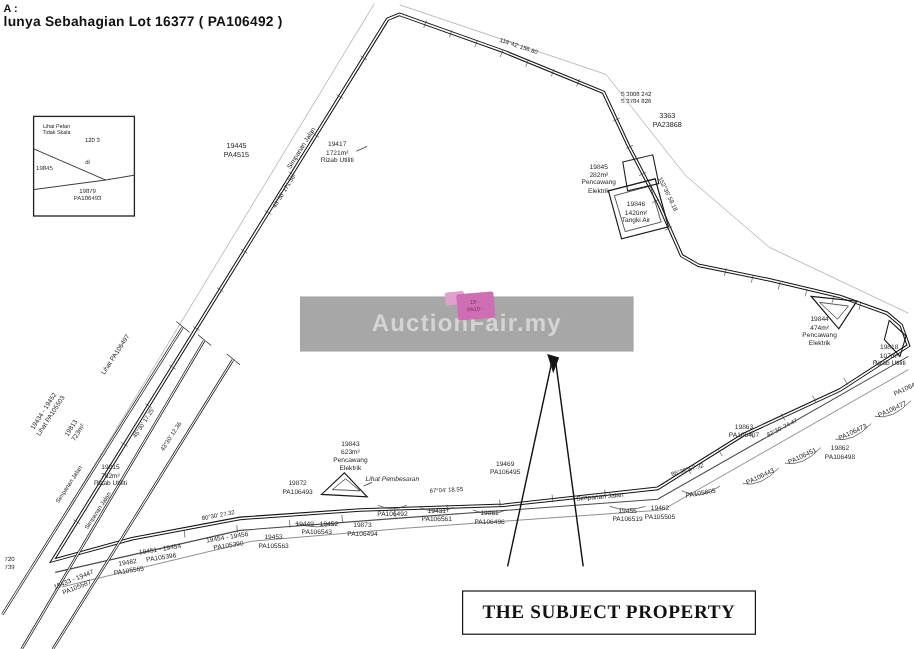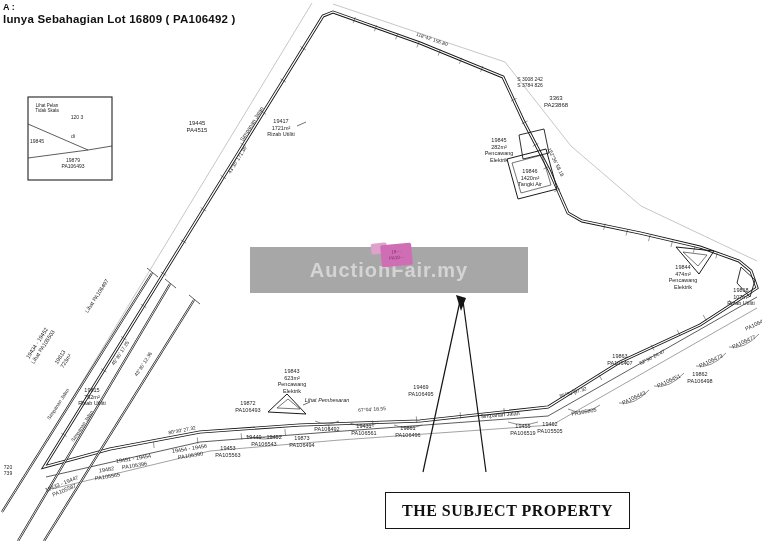--- a/index.html
+++ b/index.html
@@ -138,21 +138,21 @@
       <line x1="416.90544823460584" y1="422.78538873231764" x2="416.2945517653942" y2="416.4146112676824" stroke="#333" stroke-width="0.5"></line>
       <line x1="373.1054482346058" y1="426.98538873231763" x2="372.49455176539414" y2="420.6146112676824" stroke="#333" stroke-width="0.5"></line>
       <line x1="329.3054482346058" y1="431.1853887323176" x2="328.6945517653942" y2="424.8146112676824" stroke="#333" stroke-width="0.5"></line>
       <line x1="285.5054482346058" y1="435.3853887323176" x2="284.89455176539417" y2="429.01461126768237" stroke="#333" stroke-width="0.5"></line>
       <line x1="241.70544823460583" y1="439.5853887323176" x2="241.09455176539424" y2="433.21461126768236" stroke="#333" stroke-width="0.5"></line>
       <line x1="197.90544823460576" y1="443.78538873231764" x2="197.29455176539417" y2="437.4146112676824" stroke="#333" stroke-width="0.5"></line>
       <line x1="154.1054482346058" y1="447.98538873231763" x2="153.49455176539422" y2="441.6146112676824" stroke="#333" stroke-width="0.5"></line>
     </svg>
 
   <div class="hdr" id="title-line1">A :</div>
-  <div class="hdr" id="title-line2">lunya Sebahagian Lot 16809 ( PA106492 )</div>
+  <div class="hdr" id="title-line2">lunya Sebahagian Lot 16377 ( PA106492 )</div>
 
   <div id="watermark-band" style="background: rgb(167, 167, 167);">
     <span id="watermark-text" style="color: rgb(212, 212, 212);">AuctionFair.my</span>
   </div>
 
   <div id="pink-smear"></div>
   <div id="pink-highlight" style="background: rgb(207, 110, 181);">
     <div>19···</div>
     <div>PA10···</div>
   </div>

